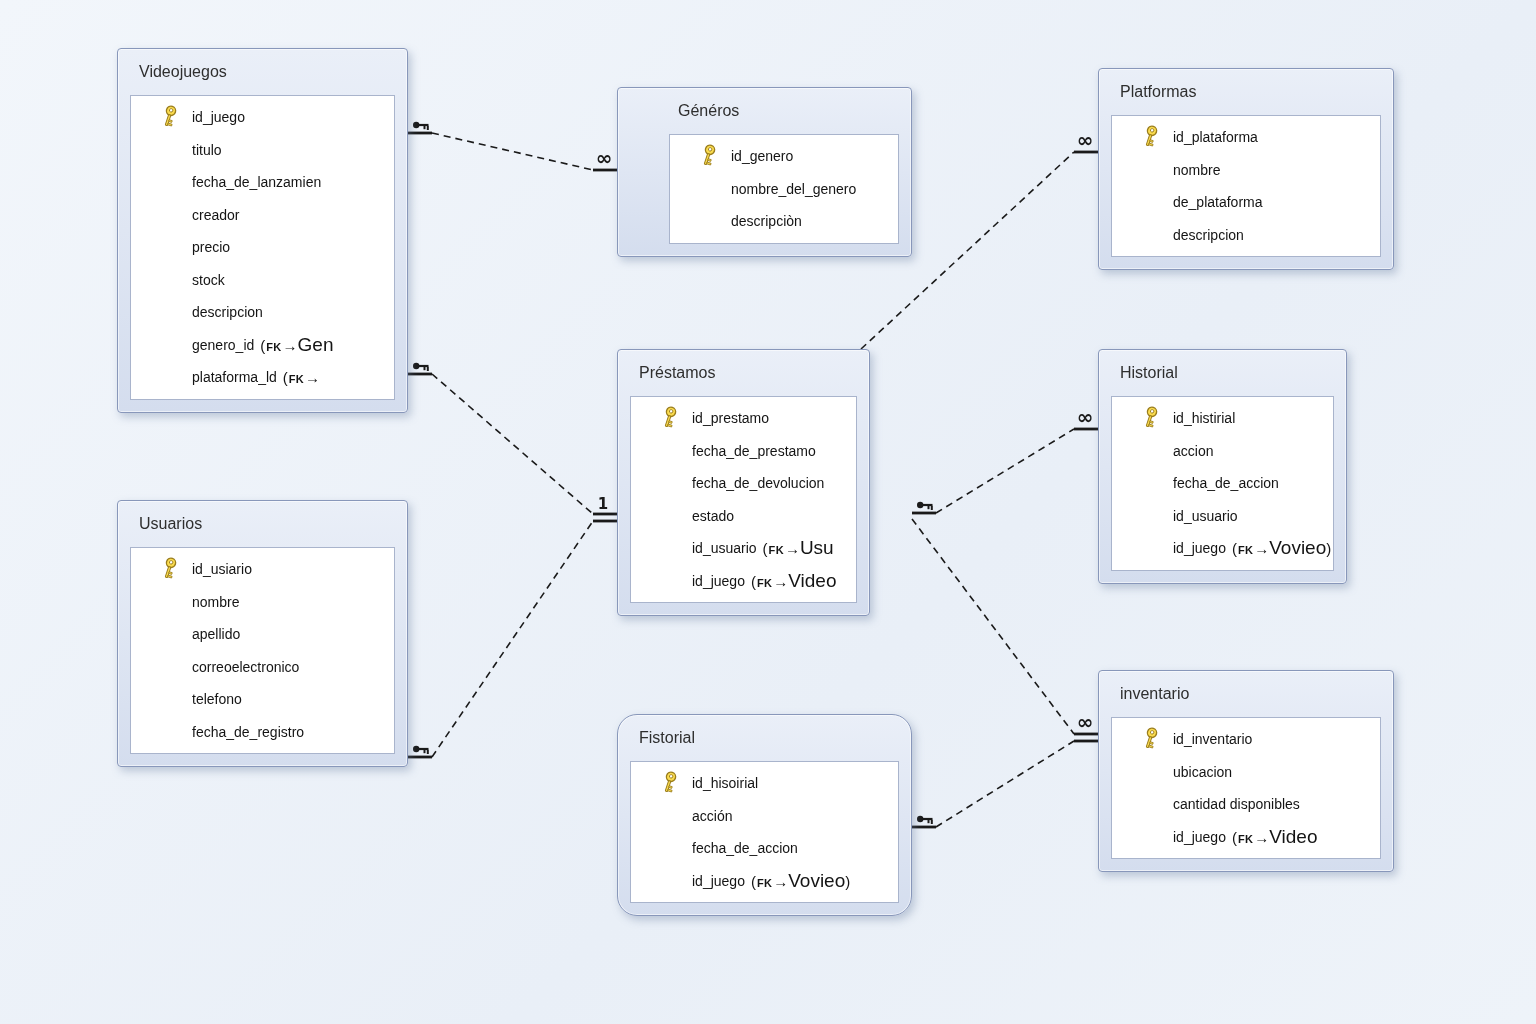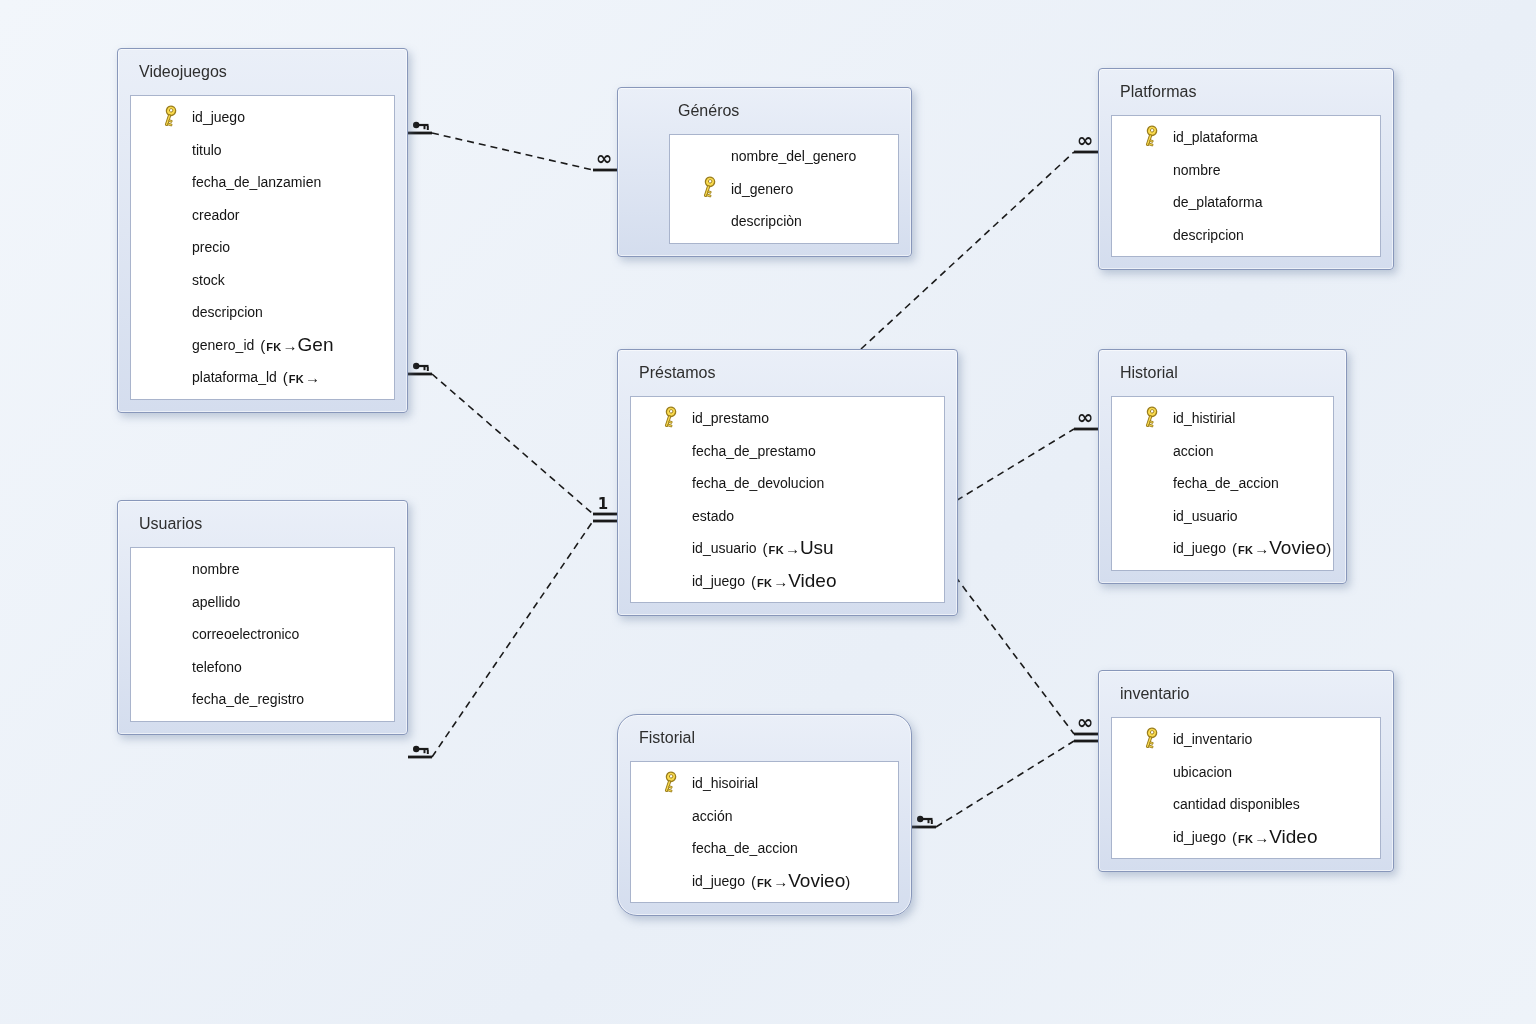--- a/index.html
+++ b/index.html
@@ -177,38 +177,38 @@
           </span>
         </div>
       </div>
     </div>
     <div class="table" style="left: 617px; top: 87px; width: 295px; padding-left: 39px;">
       <div class="thead">
         <span class="ttitle">Généros</span>
       </div>
       <div class="tbody">
         <div class="row">
+          <span class="icon">
+            <svg width="17" height="27" viewBox="0 0 17 27">
+              <g transform="rotate(18 8 13)">
+                <circle cx="8" cy="6.5" r="4.6" fill="#fadb4e" stroke="#9a7d1c" stroke-width="1.4"></circle>
+                <circle cx="8" cy="6" r="1.7" fill="#fff" stroke="#9a7d1c" stroke-width="0.9"></circle>
+                <rect x="6.9" y="10.8" width="2.3" height="11" rx="0.6" fill="#fadb4e" stroke="#9a7d1c" stroke-width="1"></rect>
+                <rect x="9" y="15.5" width="3.2" height="1.8" fill="#fadb4e" stroke="#9a7d1c" stroke-width="0.8"></rect>
+                <rect x="9" y="19" width="4.2" height="1.8" fill="#fadb4e" stroke="#9a7d1c" stroke-width="0.8"></rect>
+              </g>
+            </svg>
+          </span>
+          <span class="fname">id_genero</span>
+        </div>
+        <div class="row">
           <span class="icon"></span>
           <span class="fname">nombre_del_genero</span>
         </div>
         <div class="row">
-          <span class="icon">
-            <svg width="17" height="27" viewBox="0 0 17 27">
-              <g transform="rotate(18 8 13)">
-                <circle cx="8" cy="6.5" r="4.6" fill="#fadb4e" stroke="#9a7d1c" stroke-width="1.4"></circle>
-                <circle cx="8" cy="6" r="1.7" fill="#fff" stroke="#9a7d1c" stroke-width="0.9"></circle>
-                <rect x="6.9" y="10.8" width="2.3" height="11" rx="0.6" fill="#fadb4e" stroke="#9a7d1c" stroke-width="1"></rect>
-                <rect x="9" y="15.5" width="3.2" height="1.8" fill="#fadb4e" stroke="#9a7d1c" stroke-width="0.8"></rect>
-                <rect x="9" y="19" width="4.2" height="1.8" fill="#fadb4e" stroke="#9a7d1c" stroke-width="0.8"></rect>
-              </g>
-            </svg>
-          </span>
-          <span class="fname">id_genero</span>
-        </div>
-        <div class="row">
           <span class="icon"></span>
           <span class="fname">descripciòn</span>
         </div>
       </div>
     </div>
     <div class="table" style="left: 1098px; top: 68px; width: 296px;">
       <div class="thead">
         <span class="ttitle">Platformas</span>
       </div>
       <div class="tbody">
@@ -233,21 +233,21 @@
         <div class="row">
           <span class="icon"></span>
           <span class="fname">de_plataforma</span>
         </div>
         <div class="row">
           <span class="icon"></span>
           <span class="fname">descripcion</span>
         </div>
       </div>
     </div>
-    <div class="table" style="left: 617px; top: 349px; width: 341px;">
+    <div class="table" style="left: 617px; top: 349px; width: 253px;">
       <div class="thead">
         <span class="ttitle">Préstamos</span>
       </div>
       <div class="tbody">
         <div class="row">
           <span class="icon">
             <svg width="17" height="27" viewBox="0 0 17 27">
               <g transform="rotate(18 8 13)">
                 <circle cx="8" cy="6.5" r="4.6" fill="#fadb4e" stroke="#9a7d1c" stroke-width="1.4"></circle>
                 <circle cx="8" cy="6" r="1.7" fill="#fff" stroke="#9a7d1c" stroke-width="0.9"></circle>
@@ -335,20 +335,34 @@
             <span class="fkp">)</span>
           </span>
         </div>
       </div>
     </div>
     <div class="table" style="left: 117px; top: 500px; width: 291px;">
       <div class="thead">
         <span class="ttitle">Usuarios</span>
       </div>
       <div class="tbody">
+        <div class="row">
+          <span class="icon">
+            <svg width="17" height="27" viewBox="0 0 17 27">
+              <g transform="rotate(18 8 13)">
+                <circle cx="8" cy="6.5" r="4.6" fill="#fadb4e" stroke="#9a7d1c" stroke-width="1.4"></circle>
+                <circle cx="8" cy="6" r="1.7" fill="#fff" stroke="#9a7d1c" stroke-width="0.9"></circle>
+                <rect x="6.9" y="10.8" width="2.3" height="11" rx="0.6" fill="#fadb4e" stroke="#9a7d1c" stroke-width="1"></rect>
+                <rect x="9" y="15.5" width="3.2" height="1.8" fill="#fadb4e" stroke="#9a7d1c" stroke-width="0.8"></rect>
+                <rect x="9" y="19" width="4.2" height="1.8" fill="#fadb4e" stroke="#9a7d1c" stroke-width="0.8"></rect>
+              </g>
+            </svg>
+          </span>
+          <span class="fname">id_usiario</span>
+        </div>
         <div class="row">
           <span class="icon"></span>
           <span class="fname">nombre</span>
         </div>
         <div class="row">
           <span class="icon"></span>
           <span class="fname">apellido</span>
         </div>
         <div class="row">
           <span class="icon"></span>

